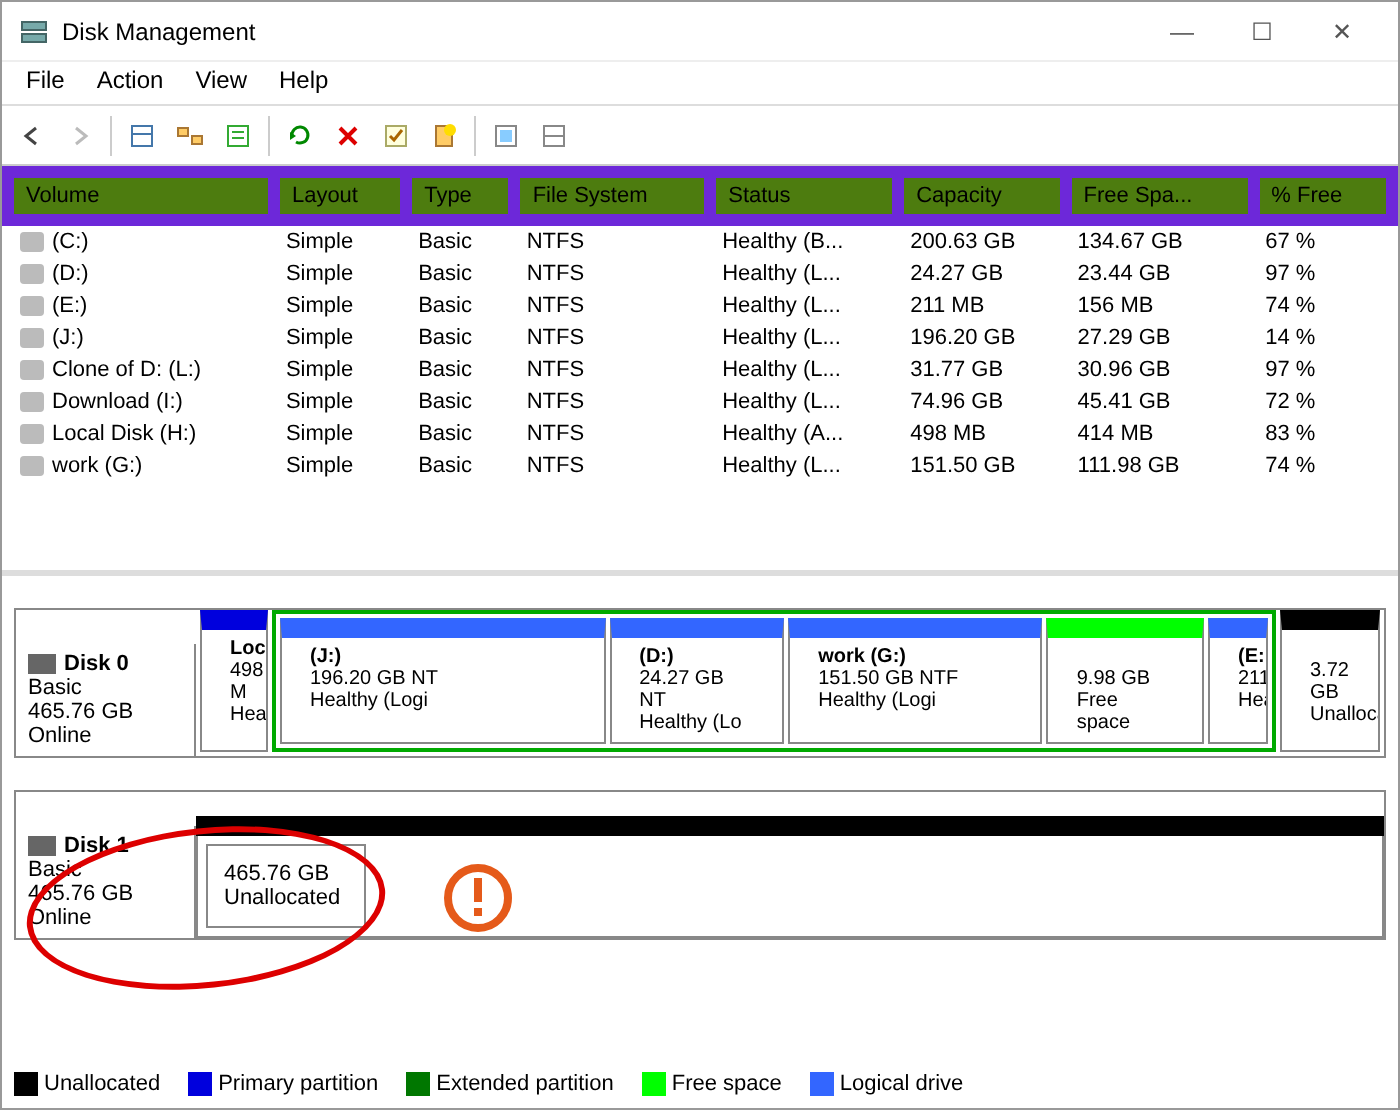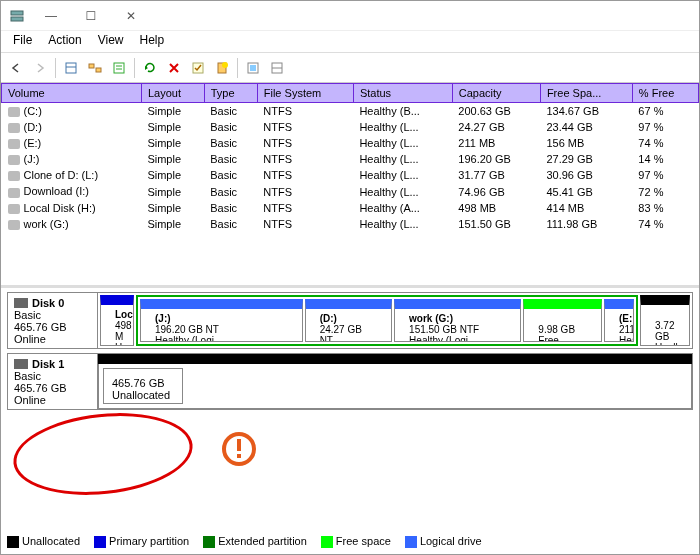--- a/index.html
+++ b/index.html
@@ -9,25 +9,25 @@
 .titlebar .title { flex: 1; font-size: 12px; }
 .winbtns { display: flex; }
 .winbtn { width: 40px; height: 28px; display: flex; align-items: center; justify-content: center; color: #555; font-size: 12px; }
 .menubar { height: 22px; display: flex; padding: 0 4px; border-bottom: 1px solid #ddd; }
 .menu-item { padding: 2px 8px; font-size: 12px; }
 .toolbar { height: 30px; display: flex; align-items: center; padding: 2px 4px; border-bottom: 1px solid #ccc; gap: 2px; }
 .tbtn { width: 22px; height: 22px; display: flex; align-items: center; justify-content: center; border: 1px solid transparent; }
 .sep { width: 1px; height: 20px; background: #ccc; margin: 0 2px; }
 .volume-pane { height: 205px; overflow: auto; border-bottom: 3px solid #ddd; }
 table.vol { width: 100%; border-collapse: collapse; font-size: 11px; }
-table.vol th { text-align: left; padding: 3px 6px; border: 1px solid #6d28d9; background: #c4b5fd; font-weight: normal; position: sticky; top: 0; }
+table.vol th { text-align: left; padding: 3px 6px; border: 6px solid #6d28d9; background: #4d7c0f; font-weight: normal; position: sticky; top: 0; }
 table.vol td { padding: 2px 6px; white-space: nowrap; }
 .vicon { display: inline-block; width: 12px; height: 10px; background: #bbb; border-radius: 2px; margin-right: 4px; vertical-align: middle; }
 .graph-pane { padding: 0 6px; }
-.disk-row { display: flex; border: 1px solid #888; margin-top: 4px; height: 57px; }
+.disk-row { display: flex; border: 1px solid #888; margin-top: 16px; height: 75px; align-items: flex-end; }
 .disk-label { width: 90px; border-right: 1px solid #888; padding: 4px 6px; font-size: 11px; }
 .disk-label b { display: block; }
 .disk-label .hdr { display: flex; align-items: center; gap: 4px; }
 .disk-ic { width: 14px; height: 10px; background: #666; display: inline-block; }
 .disk-parts { flex: 1; display: flex; gap: 2px; padding: 2px; }
 .part { flex: 0 0 auto; border-top: 10px solid blue; border-left: 1px solid #888; border-right: 1px solid #888; border-bottom: 1px solid #888; padding: 4px 14px; font-size: 10px; overflow: hidden; }
 .part.un { border-top-color: #000; }
 .part.lg { border-top-color: #36f; }
 .part.fs { border-top-color: #0f0; }
 .ext-wrap { border: 2px solid #0a0; display: flex; gap: 2px; flex: 1; padding: 2px; }
@@ -43,20 +43,21 @@
 </head>
 <body>
 
 <div class="titlebar">
   <span class="icon">
     <svg viewBox="0 0 16 16" width="16" height="16">
         <rect x="2" y="3" width="12" height="4" fill="#7aa" stroke="#466"></rect>
         <rect x="2" y="9" width="12" height="4" fill="#7aa" stroke="#466"></rect>
       </svg>
   </span>
+  <span class="title">Disk Management</span>
   <div class="winbtns">
     <div class="winbtn">—</div>
     <div class="winbtn">☐</div>
     <div class="winbtn">✕</div>
   </div>
 </div>
 
 <div class="menubar">
   <div class="menu-item">File</div>
   <div class="menu-item">Action</div>

